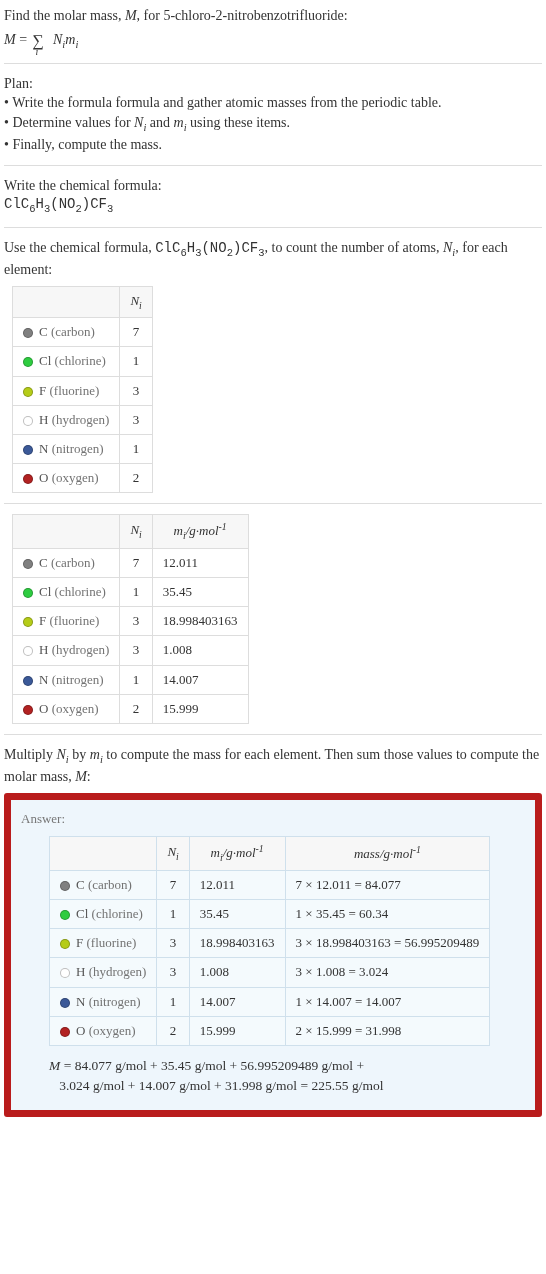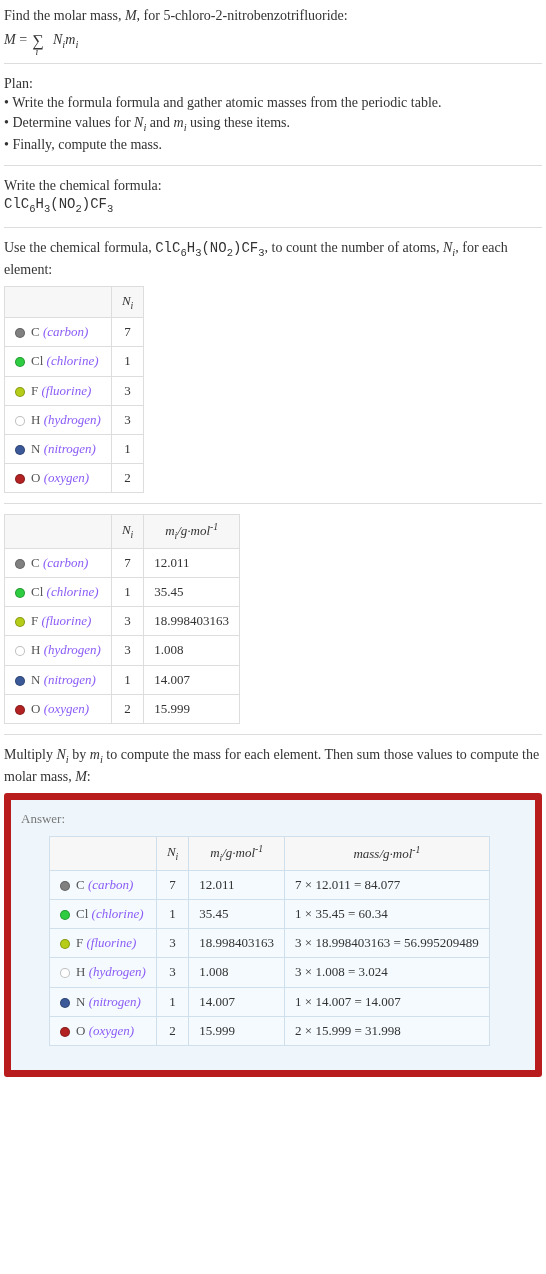--- a/index.html
+++ b/index.html
@@ -19,21 +19,21 @@
     margin: 10px 0;
   }
   .sub { vertical-align: sub; font-size: 0.75em; font-style: italic; }
   .sup { vertical-align: super; font-size: 0.75em; }
   .italic { font-style: italic; }
   .chem { font-family: Liberation Mono, monospace; }
   .chem .csub { vertical-align: sub; font-size: 0.75em; }
   
   table.data {
     border-collapse: collapse;
-    margin: 6px 0 10px 0;
+    margin: 6px 0 10px 8px;
   }
   table.data th, table.data td {
     border: 1px solid #ddd;
     padding: 5px 10px;
     font-size: 13px;
     text-align: left;
     white-space: nowrap;
   }
   table.data th {
     background: #f7f7f7;
@@ -47,21 +47,21 @@
   }
   .dot {
     display: inline-block;
     width: 10px; height: 10px;
     border-radius: 50%;
     margin-right: 6px;
     vertical-align: middle;
     border: 1px solid rgba(0,0,0,0.25);
   }
   .el-sym { color: #555; }
-  .el-name { color: #8b5cf6; font-style: italic; }
+  .el-name { color: #737373; }
   
   .answer-box {
     background: #eef6fc;
     border: 7px solid #b91c1c;
     border-radius: 3px;
     padding: 10px 20px 14px 10px;
     margin-top: 6px;
   }
   .answer-box .ans-label {
     color: #777;
@@ -275,14 +275,18 @@
           </tr>
           <tr>
             <td class="el"><span class="dot" style="background:#b22222"></span><span class="el-sym">O</span> <span class="el-name">(oxygen)</span></td>
             <td class="center">2</td>
             <td>15.999</td>
             <td>2 × 15.999 = 31.998</td>
           </tr>
         </tbody>
     </table>
 
+    <div class="final-line">
+      <span class="italic">M</span> = <span>84.077 g/mol + 35.45 g/mol + 56.995209489 g/mol +</span><br>
+      &nbsp;&nbsp;&nbsp;<span>3.024 g/mol + 14.007 g/mol + 31.998 g/mol = 225.55 g/mol</span>
+    </div>
   </div>
 </div>
 
 </body></html>

